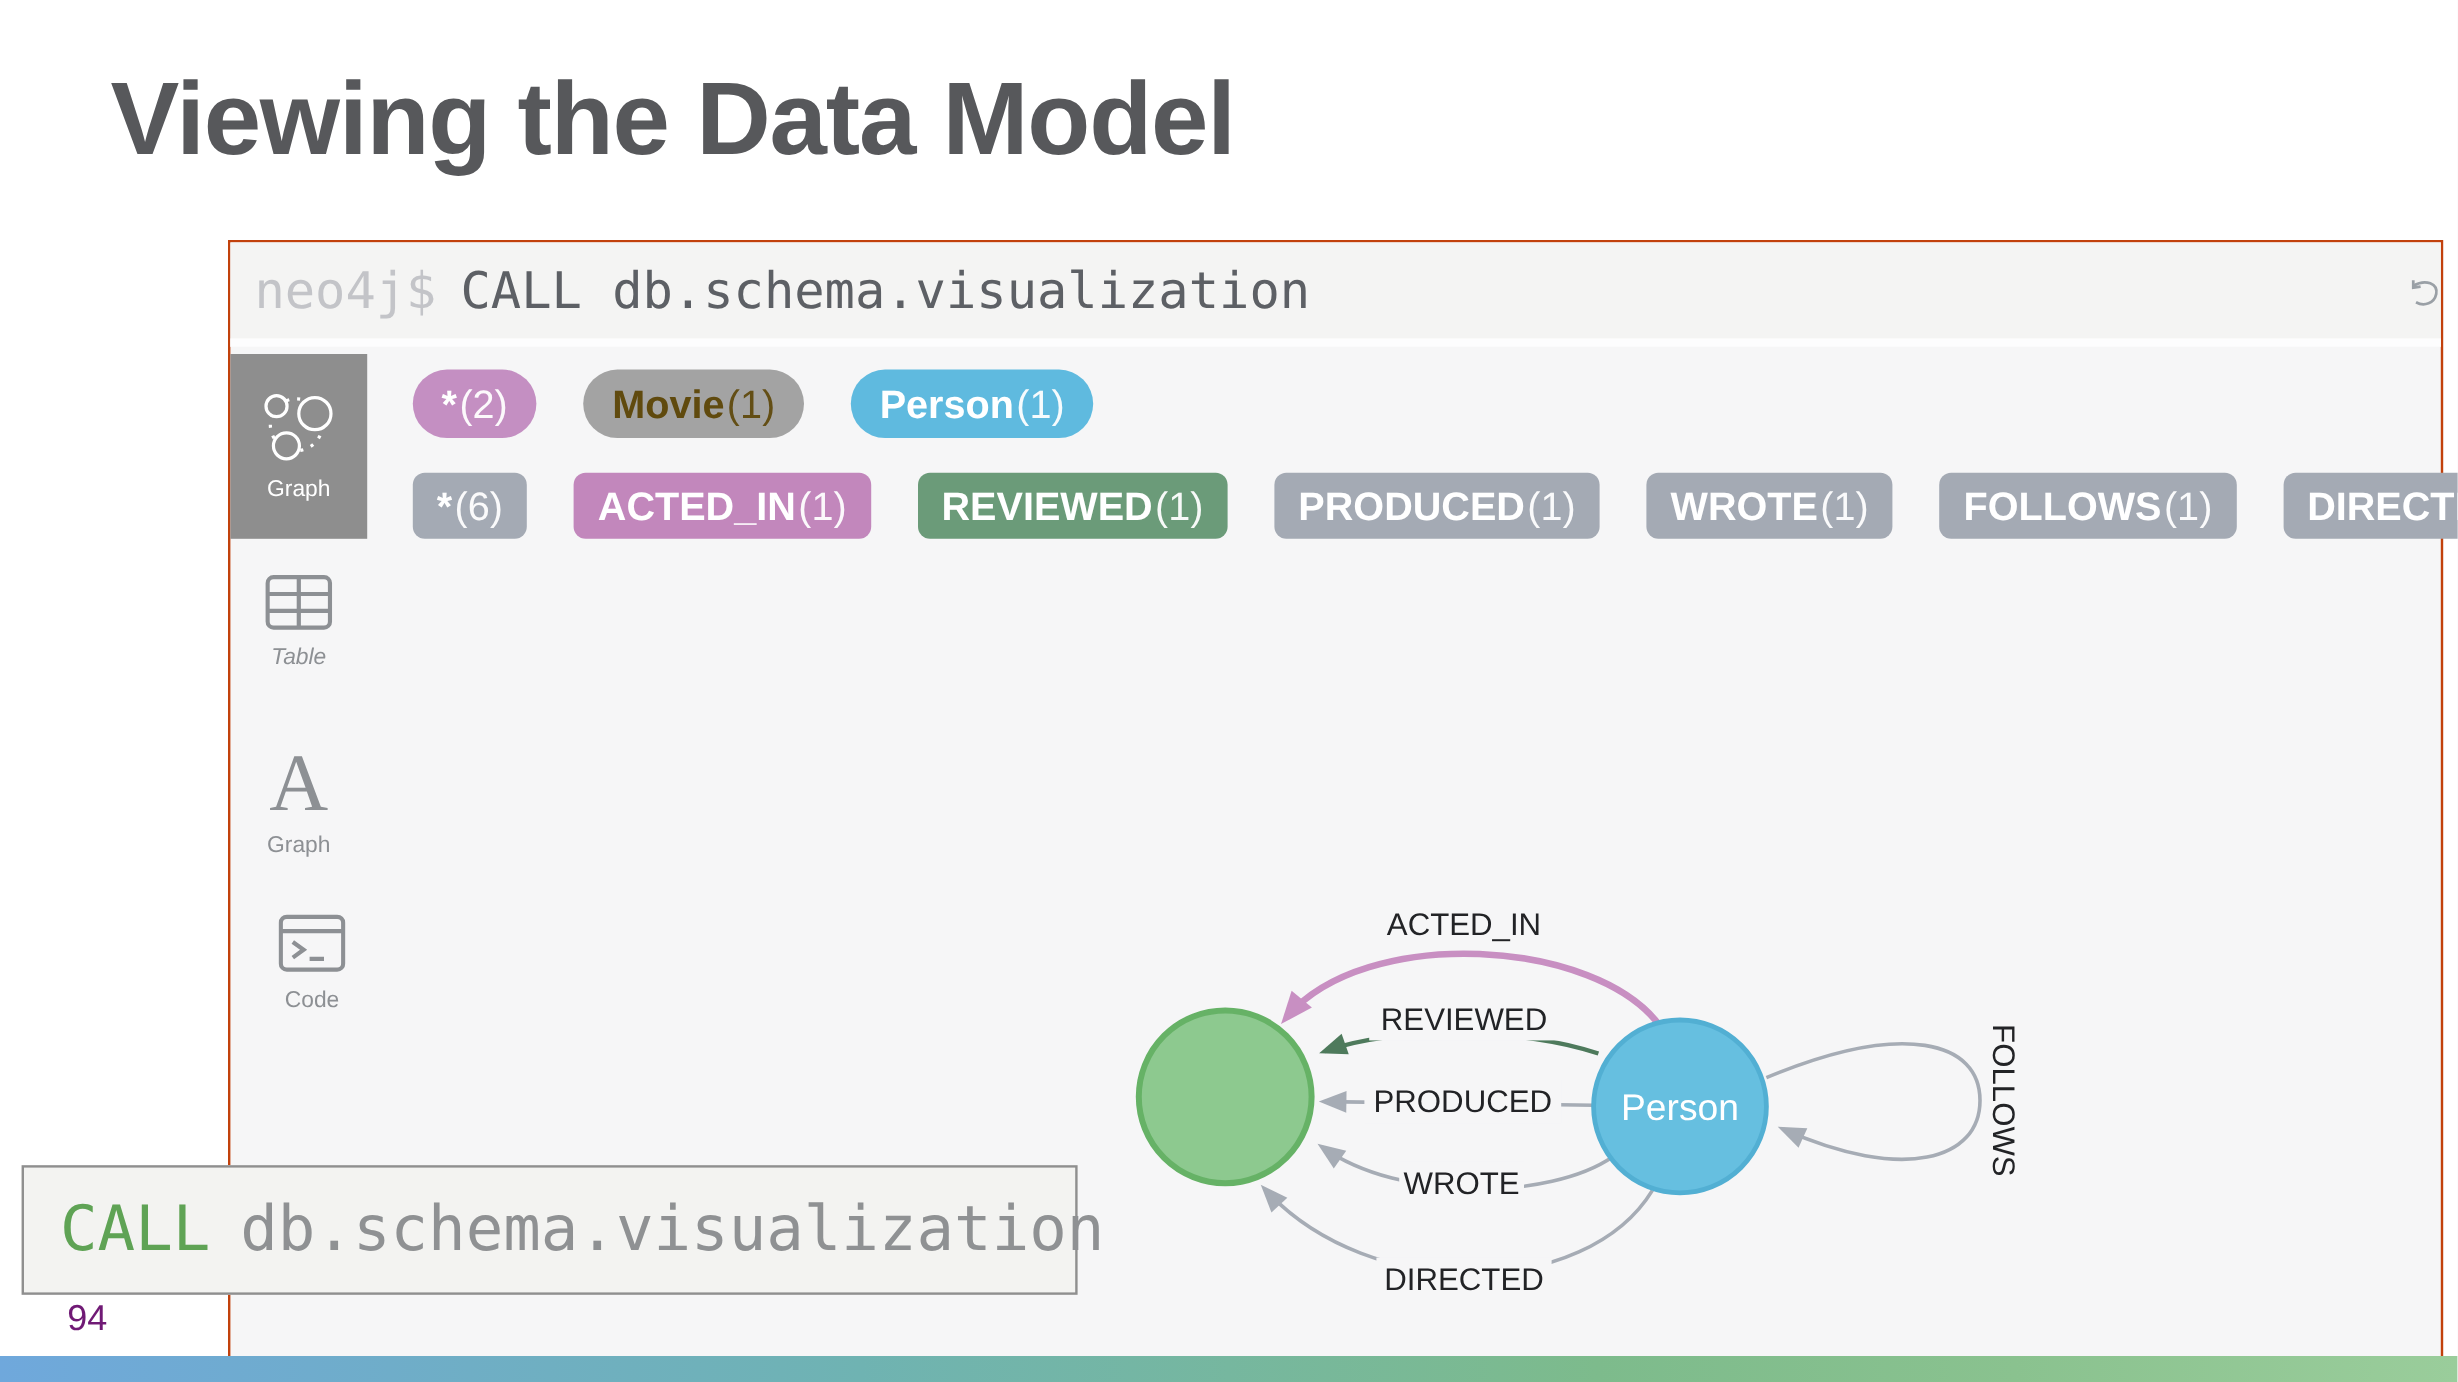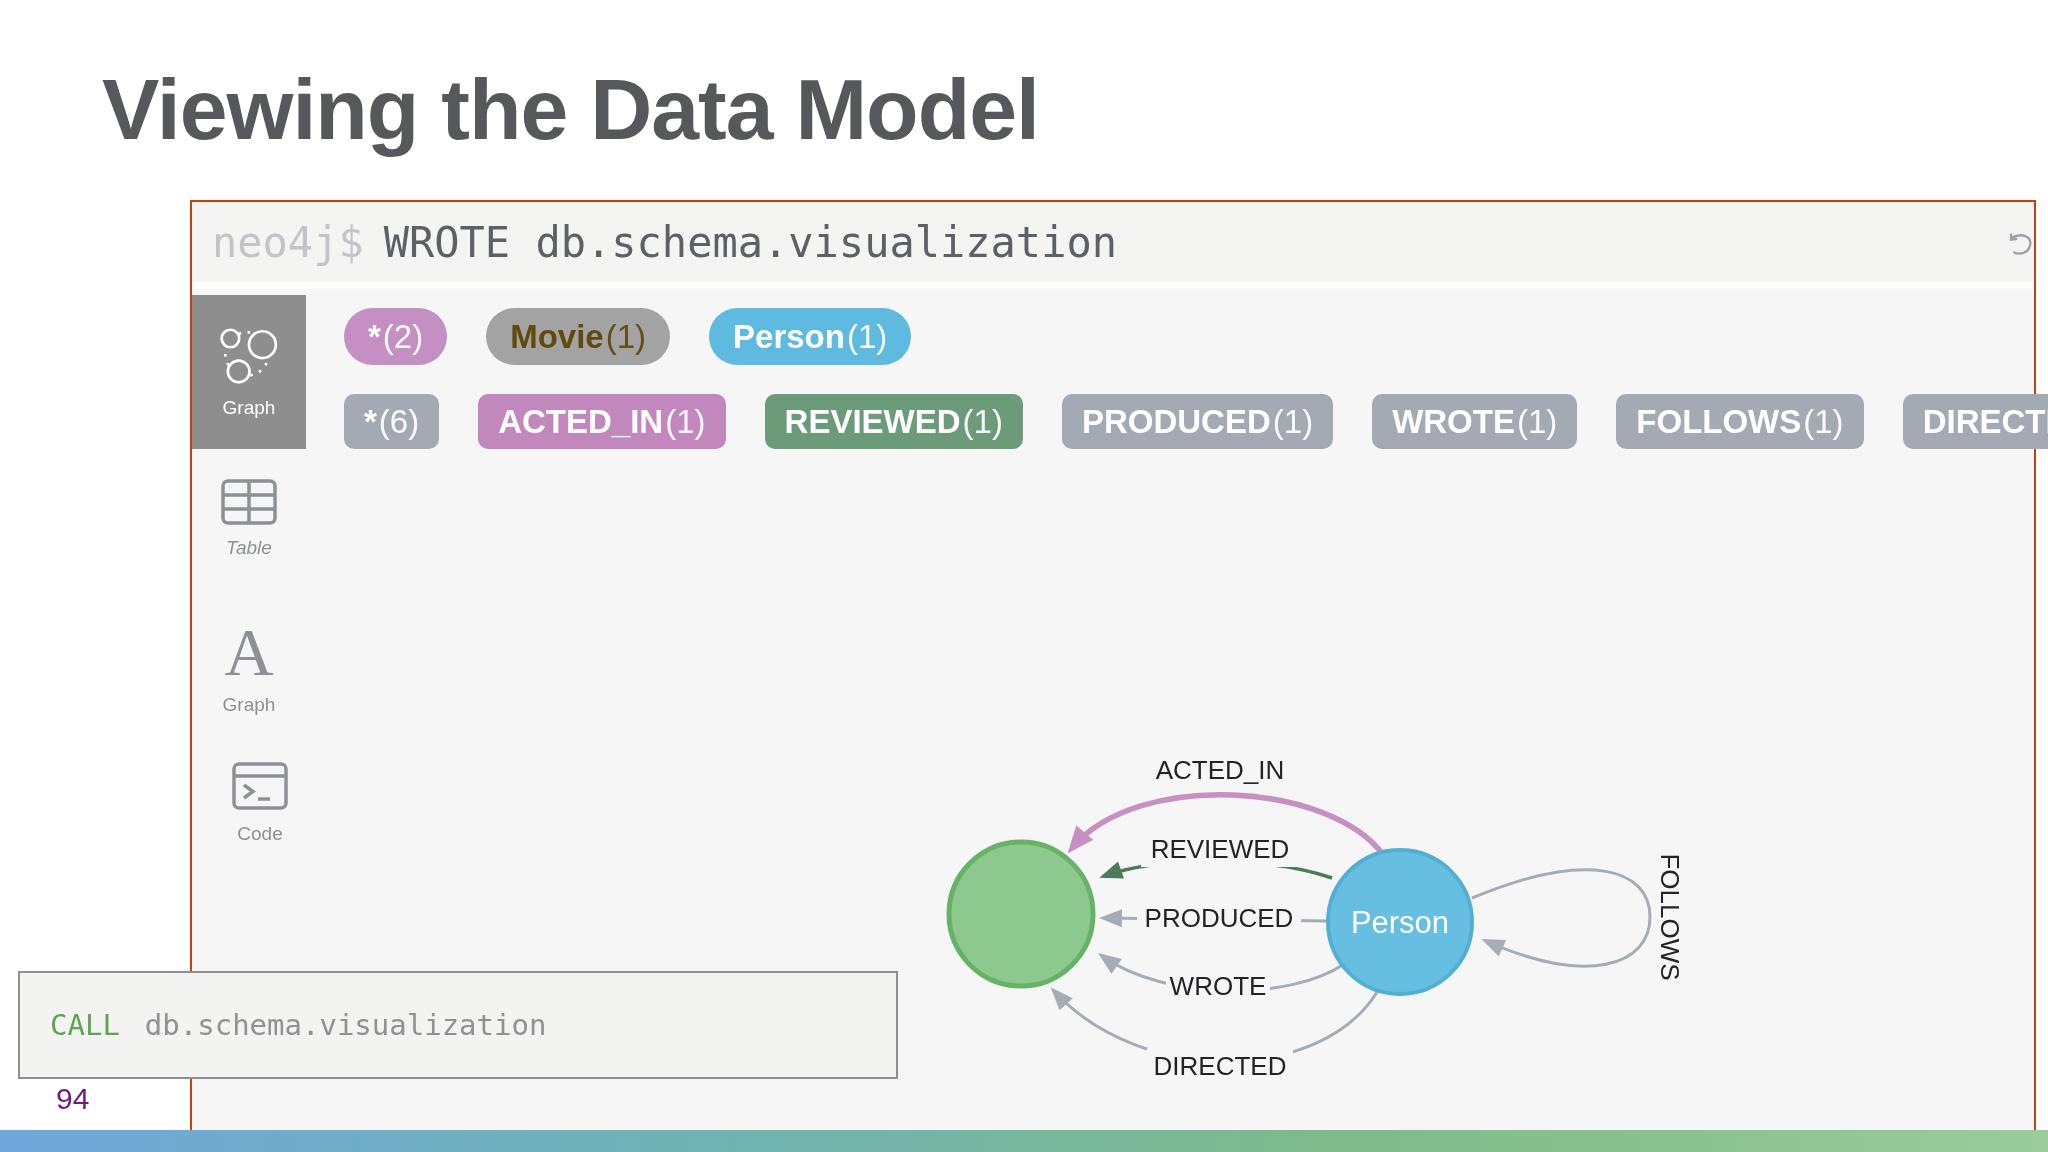--- a/index.html
+++ b/index.html
@@ -2,21 +2,21 @@
 <html><head>
 <meta charset="utf-8">
 <style>
   html,body{margin:0;padding:0;}
   body{
     width:2048px;height:1152px;position:relative;overflow:hidden;
     background:#ffffff;font-family:"Liberation Sans",sans-serif;
   }
   
   .slide-title{
-    position:absolute;left:86px;top:44px;margin:16px;
+    position:absolute;left:86px;top:44px;margin:6px;
     font-size:86px;font-weight:700;color:#57585b;letter-spacing:-1px;
   }
   .page-number{
     position:absolute;left:56px;top:1082px;
     font-size:30px;color:#701a75;
   }
   .footer-bar{
     position:absolute;left:0;top:1130px;width:2048px;height:22px;
     background:linear-gradient(90deg,#6fa8dc 0%,#6fb3b2 35%,#7dbb8c 65%,#8ac28f 82%,#9acd9b 100%);
   }
@@ -68,35 +68,35 @@
     font-family:"Liberation Sans",sans-serif;font-size:26px;fill:#222326;
   }
   .node-label{
     font-family:"Liberation Sans",sans-serif;font-size:31px;fill:#ffffff;
   }
   
   .code-box{
     position:absolute;left:18px;top:971px;width:880px;height:108px;
     box-sizing:border-box;background:#f3f3f1;border:2px solid #8f8f8f;
     display:flex;align-items:center;padding-left:30px;
-    font-family:"DejaVu Sans Mono",monospace;font-size:29px;white-space:pre;
+    font-family:"DejaVu Sans Mono",monospace;font-size:52px;white-space:pre;
   }
   .code-keyword{color:#5fa355;}
   .code-rest{color:#8f9193;margin-left:25px;}
 </style>
 </head>
 <body>
 
 <h1 class="slide-title">Viewing the Data Model</h1>
 
 <div class="panel">
 
   <div class="query-bar">
     <span class="query-prompt">neo4j$</span>
-    <span class="query-text">WROTE db.schema.visualization</span>
+    <span class="query-text">CALL db.schema.visualization</span>
     <svg class="refresh-glyph" width="26" height="38" viewBox="0 0 34 38" fill="none">
       <path d="M4 10 C 18 2, 31 8, 29 19 C 27 29, 16 33, 7 28" stroke="#9aa0a6" stroke-width="3" fill="none"></path>
       <path d="M4 4 L4 12 L12 11" stroke="#9aa0a6" stroke-width="3" fill="none"></path>
     </svg>
   </div>
 
   <div class="side-tab tab-graph">
     <svg width="66" height="60" viewBox="0 0 64 58" fill="none" stroke="#ffffff" stroke-width="2.6">
       <circle cx="30" cy="28" r="21" stroke-dasharray="2.5 6.5"></circle>
       <circle cx="45" cy="19" r="13" fill="#8e8e8e"></circle>

